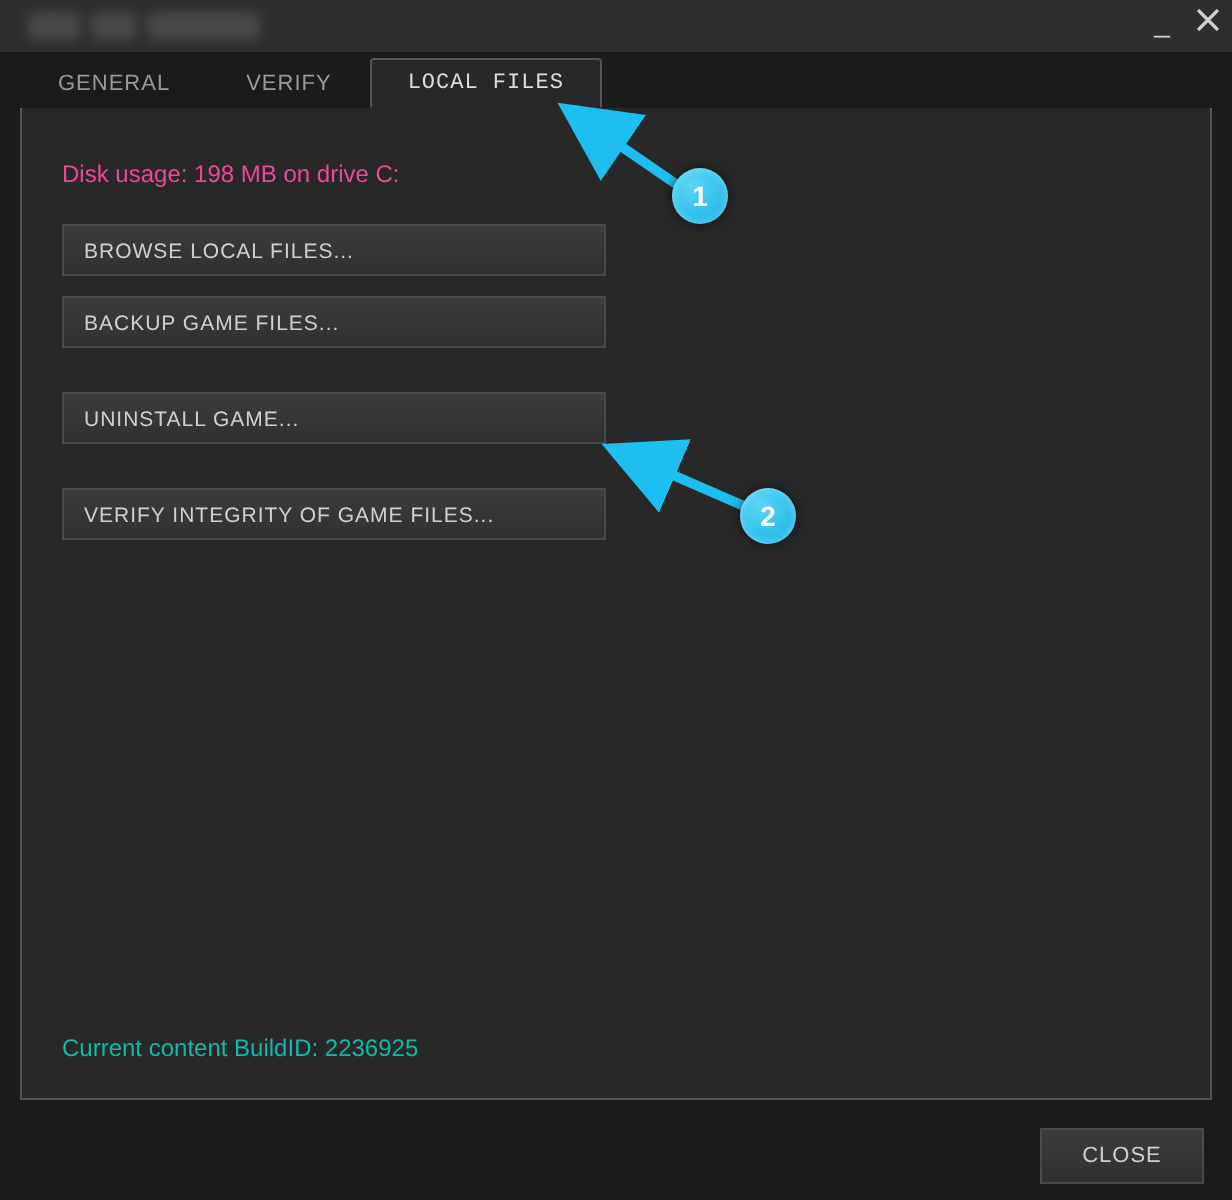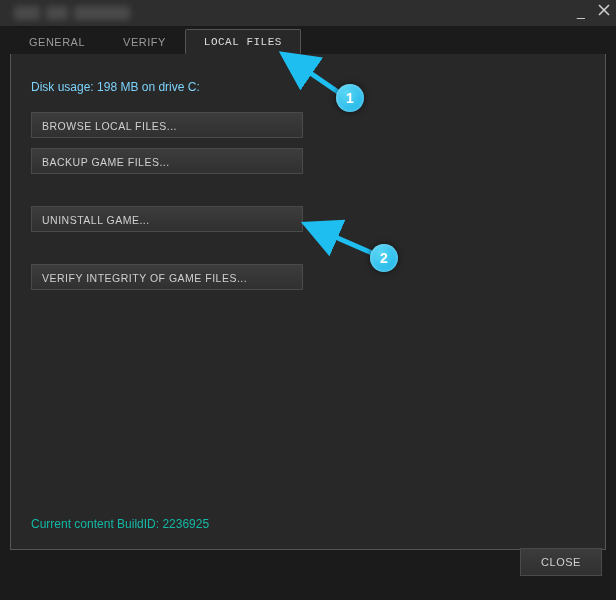--- a/index.html
+++ b/index.html
@@ -82,53 +82,53 @@
     top: 54px;
     bottom: 50px;
     background: #282828;
     border: 1px solid #555;
     border-top: none;
     box-sizing: border-box;
     padding: 26px 20px 20px 20px;
   }
   .disk-usage {
     font-size: 12px;
-    color: #7dd3fc;
+    color: #ec4899;
     margin-bottom: 18px;
   }
   .btn {
     display: block;
     width: 272px;
     height: 26px;
     line-height: 26px;
     padding: 0 10px;
     margin-bottom: 10px;
     background: linear-gradient(#3c3c3c, #303030);
     border: 1px solid #4a4a4a;
     color: #d0d0d0;
     font-size: 10.5px;
     letter-spacing: .5px;
     text-align: left;
     box-sizing: border-box;
     cursor: pointer;
   }
-  .btn.sep { margin-top: 32px; }
+  .btn.sep { margin-top: 22px; }
 
   .buildid {
     position: absolute;
     left: 20px;
     bottom: 18px;
     font-size: 12px;
     color: #14b8a6;
   }
 
   .close-btn {
     position: absolute;
     right: 14px;
-    bottom: 24px;
+    bottom: 8px;
     width: 80px;
     height: 26px;
     line-height: 26px;
     text-align: center;
     background: linear-gradient(#3c3c3c, #303030);
     border: 1px solid #4a4a4a;
     color: #d0d0d0;
     font-size: 11px;
     letter-spacing: .5px;
     cursor: pointer;

